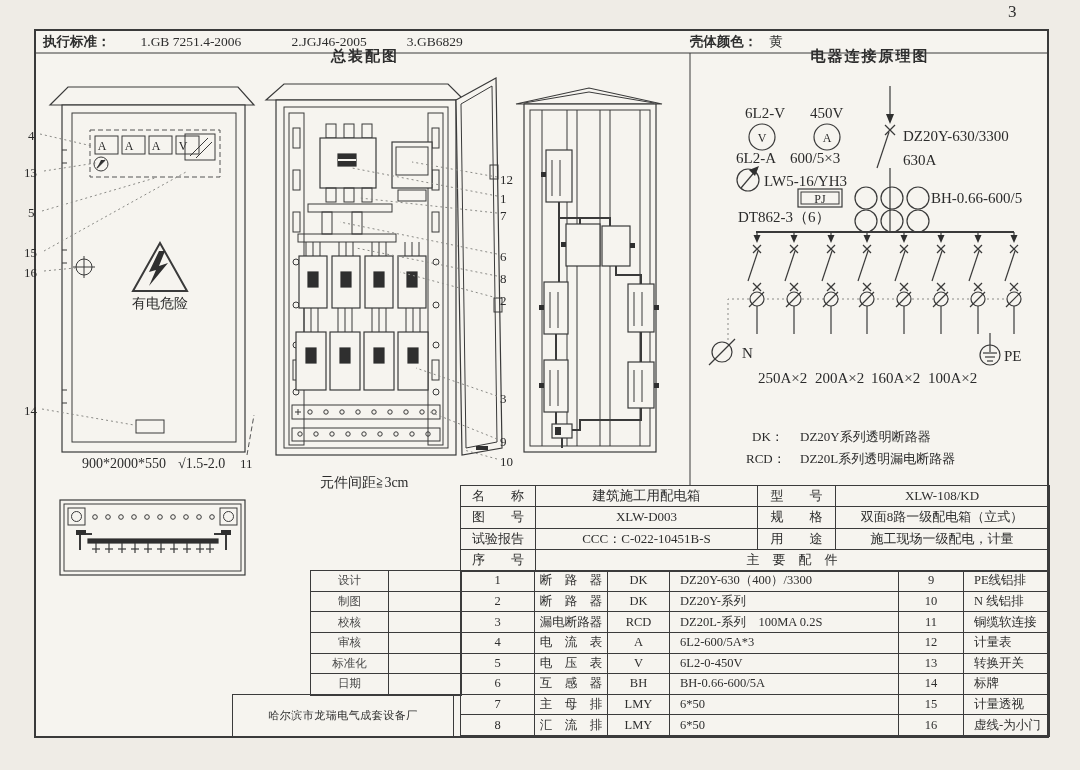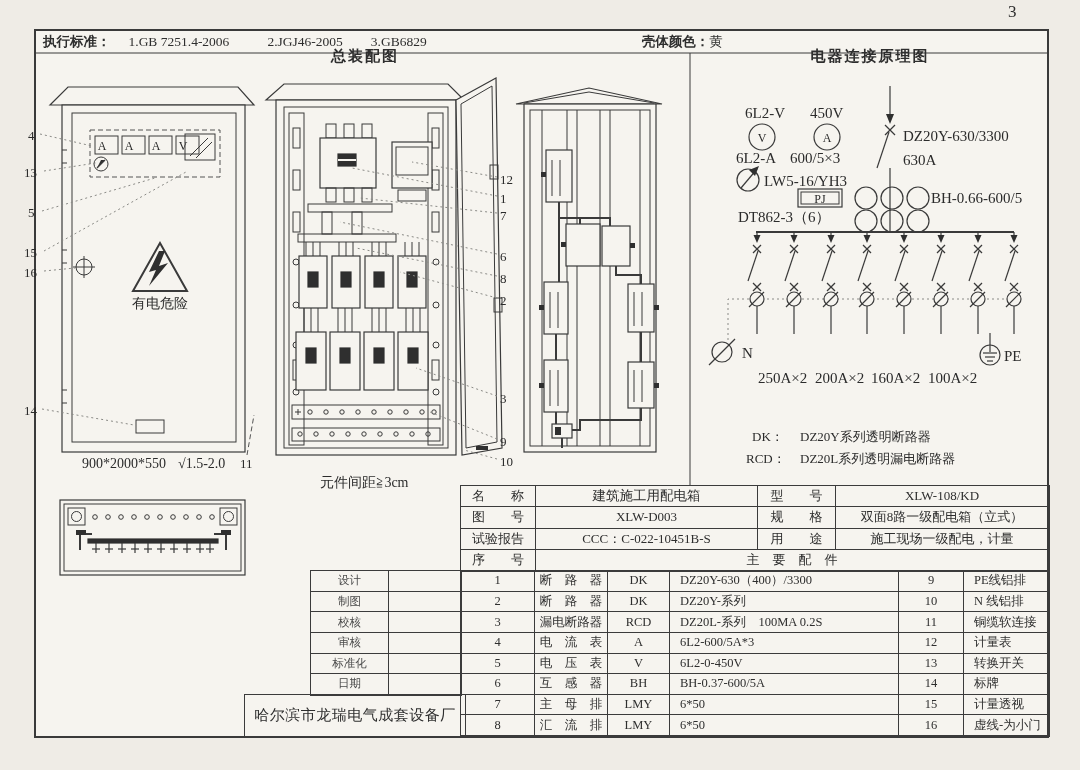--- a/index.html
+++ b/index.html
@@ -11,37 +11,37 @@
   svg .thk{stroke-width:2;}
   svg .thin{stroke-width:1;}
   svg .fillb{fill:#2f2f2f;stroke:none;}
   svg .paper{fill:#f6f4ef;}
   svg .dark{fill:#2f2f2f;stroke:#2f2f2f;}
   svg .dot{stroke:#8a8a86;stroke-width:1;stroke-dasharray:2,3;}
   svg .dash{stroke:#555;stroke-width:1;stroke-dasharray:5,3;}
   svg text{font-family:"Liberation Serif","DejaVu Serif",serif;fill:#2b2b2b;stroke:none;}
   .t13{font-size:13px;} .t14{font-size:14px;} .t15{font-size:15px;} .t12{font-size:12px;}
   .pgnum{left:1008px;top:2px;font-size:17px;}
-  .hdr{left:35px;top:30px;width:1013px;height:23px;display:flex;align-items:center;font-size:13.5px;}
+  .hdr{left:35px;top:30px;width:1013px;height:23px;display:flex;align-items:center;font-size:13.5px;gap:12px;}
   .hdr span{white-space:pre;}
   .sec-title{top:46px;height:20px;line-height:20px;font-size:15px;font-weight:bold;letter-spacing:2px;text-align:center;}
   
   .grid{display:grid;border:1.6px solid #3b3b3b;background:transparent;}
   .grid .c{border-right:1px solid #3b3b3b;border-bottom:1px solid #3b3b3b;
            display:flex;align-items:center;justify-content:center;
            font-size:12.5px;overflow:hidden;white-space:nowrap;}
   .grid .c.left{justify-content:flex-start;padding-left:10px;}
   .info{left:460px;top:485px;width:588px;height:85px;grid-template-columns:75px 222px 78px 213px;grid-auto-rows:21.25px;}
   .info .c{font-size:13px;}
   .info .bold{font-weight:normal;font-size:13.5px;}
   .parts{left:460px;top:570px;width:588px;height:165px;grid-template-columns:74px 73px 62px 229px 65px 85px;grid-auto-rows:20.625px;}
   .appr{left:310px;top:570px;width:150px;height:123.75px;grid-template-columns:78px 72px;grid-auto-rows:20.625px;}
   .appr .c{font-size:11.5px;color:#4a4a4a;}
-  .company{left:244px;top:693.75px;width:220px;height:41.25px;border:1.6px solid #3b3b3b;
-           display:flex;align-items:center;justify-content:center;font-size:15px;letter-spacing:0.5px;}
+  .company{left:232px;top:693.75px;width:220px;height:41.25px;border:1.6px solid #3b3b3b;
+           display:flex;align-items:center;justify-content:center;font-size:11px;letter-spacing:0.5px;}
 </style>
 </head>
 <body>
 
 <div class="page">
 
   <svg width="1080" height="770" viewBox="0 0 1080 770">
 
     <rect x="35" y="30" width="1013" height="707" class="paper thk"></rect>
     <line x1="35" y1="53" x2="1048" y2="53" class="thin"></line>
@@ -594,21 +594,21 @@
     <div class="c">5</div>
     <div class="c">电　压　表</div>
     <div class="c">V</div>
     <div class="c left">6L2-0-450V</div>
     <div class="c">13</div>
     <div class="c left">转换开关</div>
 
     <div class="c">6</div>
     <div class="c">互　感　器</div>
     <div class="c">BH</div>
-    <div class="c left">BH-0.37-600/5A</div>
+    <div class="c left">BH-0.66-600/5A</div>
     <div class="c">14</div>
     <div class="c left">标牌</div>
 
     <div class="c">7</div>
     <div class="c">主　母　排</div>
     <div class="c">LMY</div>
     <div class="c left">6*50</div>
     <div class="c">15</div>
     <div class="c left">计量透视</div>
 

